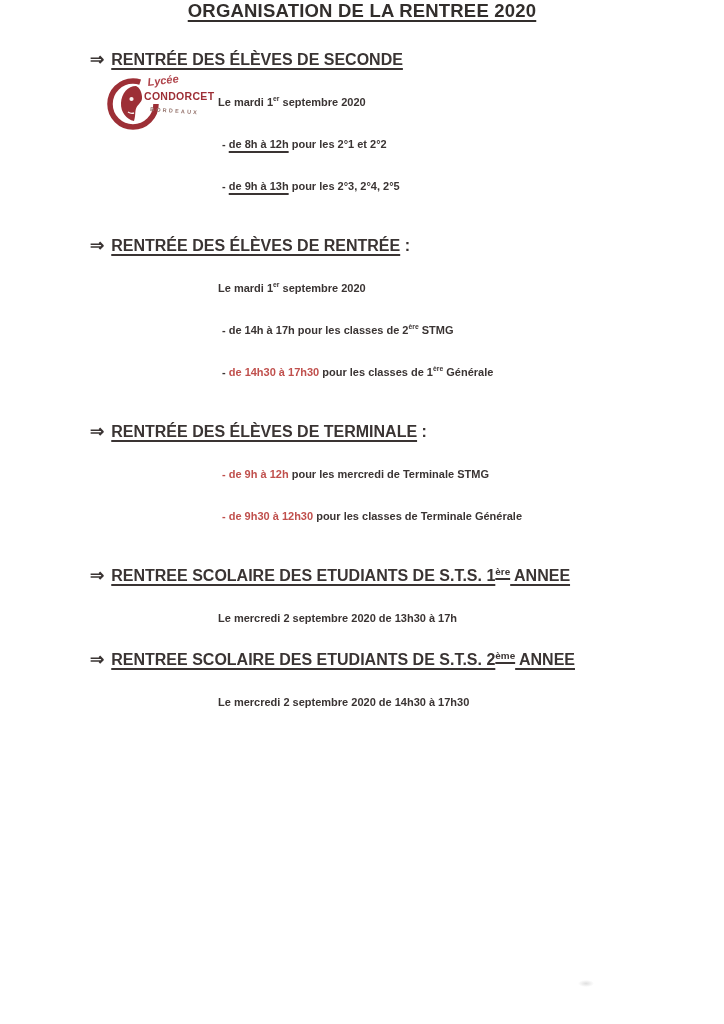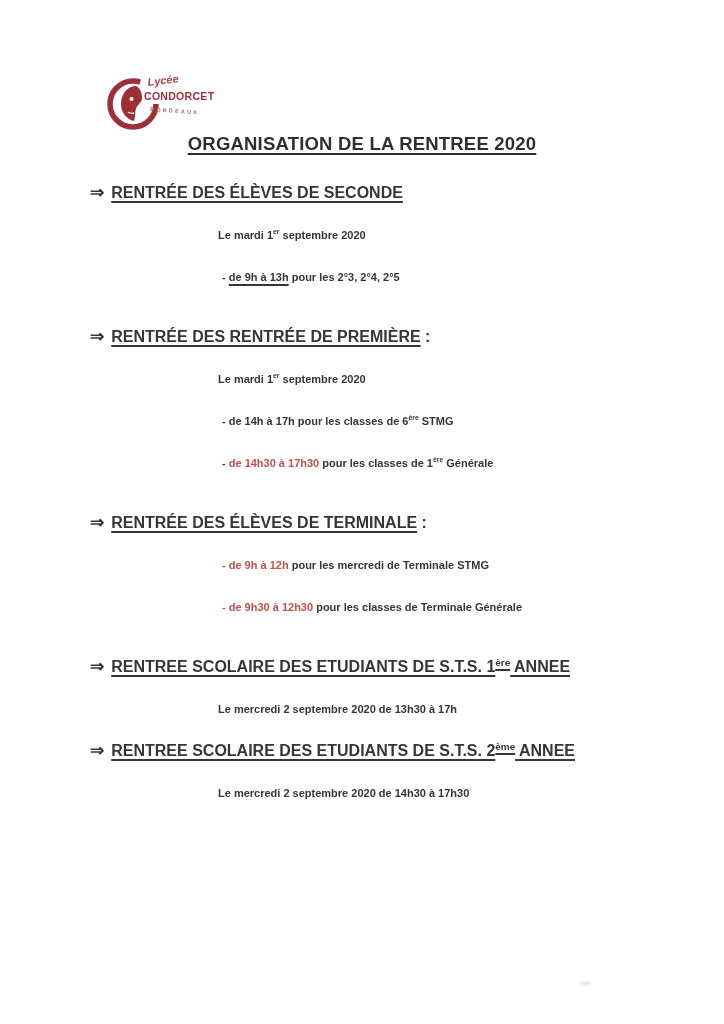--- a/index.html
+++ b/index.html
@@ -5,21 +5,21 @@
   html,body{margin:0;padding:0;background:#ffffff;}
   .page{
     position:relative;
     width:724px;height:1024px;
     background:#ffffff;
     color:#3a3433;
     font-family:"Liberation Sans",sans-serif;
     font-weight:700;
     overflow:hidden;
   }
-  .content{padding-top:133px;}
+  .content{}
   
   .logo{position:absolute;left:106px;top:72px;width:130px;height:64px;}
   .logo-script{font-family:"Liberation Sans",sans-serif;font-style:italic;font-weight:700;font-size:11px;fill:#b0444b;}
   .logo-caps{font-family:"Liberation Sans",sans-serif;font-weight:700;font-size:10.5px;fill:#9d2f36;letter-spacing:.3px;}
   .logo-city{font-family:"Liberation Sans",sans-serif;font-weight:700;font-size:5.5px;fill:#97766f;letter-spacing:2.2px;}
   
   .title{
     margin:0;text-align:center;
     font-size:18.5px;line-height:22px;letter-spacing:.2px;
     color:#322e2c;
@@ -60,26 +60,27 @@
       <text class="logo-city" x="44" y="39" transform="rotate(4 44 39)">BORDEAUX</text>
     </svg>
   </div>
 
   <div class="content">
     <h1 class="title">ORGANISATION DE LA RENTREE 2020</h1>
     <div id="sections">
         <section class="section">
           <div class="heading"><span class="arrow">⇒</span><span class="u">RENTRÉE DES ÉLÈVES DE SECONDE</span></div>
           <div class="row date"><span>Le mardi 1</span><sup>er</sup><span> septembre 2020</span></div>
+          <div class="row item"><span>- </span><span class="u">de 8h à 12h</span><span> pour les 2°1 et 2°2</span></div>
           <div class="row item"><span>- </span><span class="u">de 9h à 13h</span><span> pour les 2°3, 2°4, 2°5</span></div>
         </section>
         <section class="section">
-          <div class="heading"><span class="arrow">⇒</span><span class="u">RENTRÉE DES RENTRÉE DE PREMIÈRE</span><span> :</span></div>
+          <div class="heading"><span class="arrow">⇒</span><span class="u">RENTRÉE DES ÉLÈVES DE RENTRÉE</span><span> :</span></div>
           <div class="row date"><span>Le mardi 1</span><sup>er</sup><span> septembre 2020</span></div>
-          <div class="row item"><span>- de 14h à 17h pour les classes de 6</span><sup>ère</sup><span> STMG</span></div>
+          <div class="row item"><span>- de 14h à 17h pour les classes de 2</span><sup>ère</sup><span> STMG</span></div>
           <div class="row item"><span>- </span><span class="red">de 14h30 à 17h30</span><span> pour les classes de 1</span><sup>ère</sup><span> Générale</span></div>
         </section>
         <section class="section">
           <div class="heading"><span class="arrow">⇒</span><span class="u">RENTRÉE DES ÉLÈVES DE TERMINALE</span><span> :</span></div>
           <div class="row item"><span class="red">- de 9h à 12h</span><span> pour les mercredi de Terminale STMG</span></div>
           <div class="row item"><span class="red">- de 9h30 à 12h30</span><span> pour les classes de Terminale Générale</span></div>
         </section>
         <section class="section">
           <div class="heading"><span class="arrow">⇒</span><span class="u">RENTREE SCOLAIRE DES ETUDIANTS DE S.T.S. 1</span><sup class="u">ère</sup><span class="u"> ANNEE</span></div>
           <div class="row date"><span>Le mercredi 2 septembre 2020 de 13h30 à 17h</span></div>

